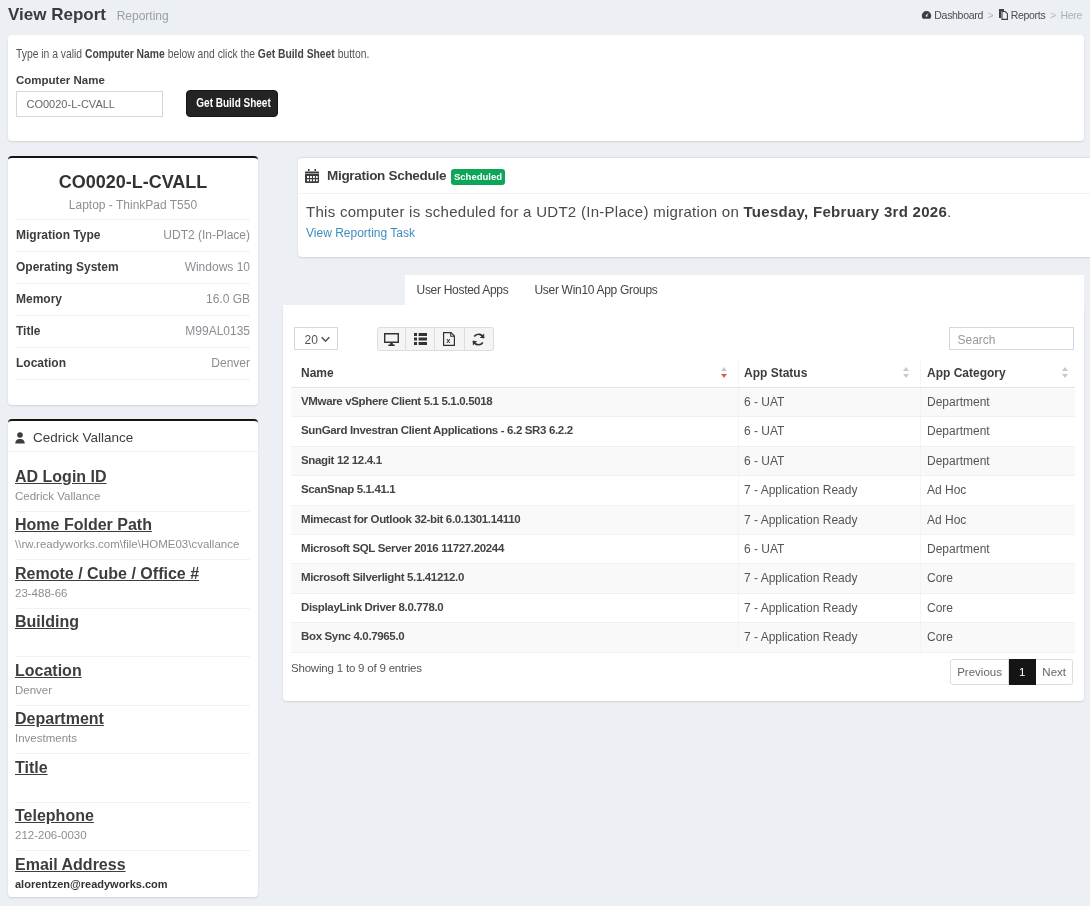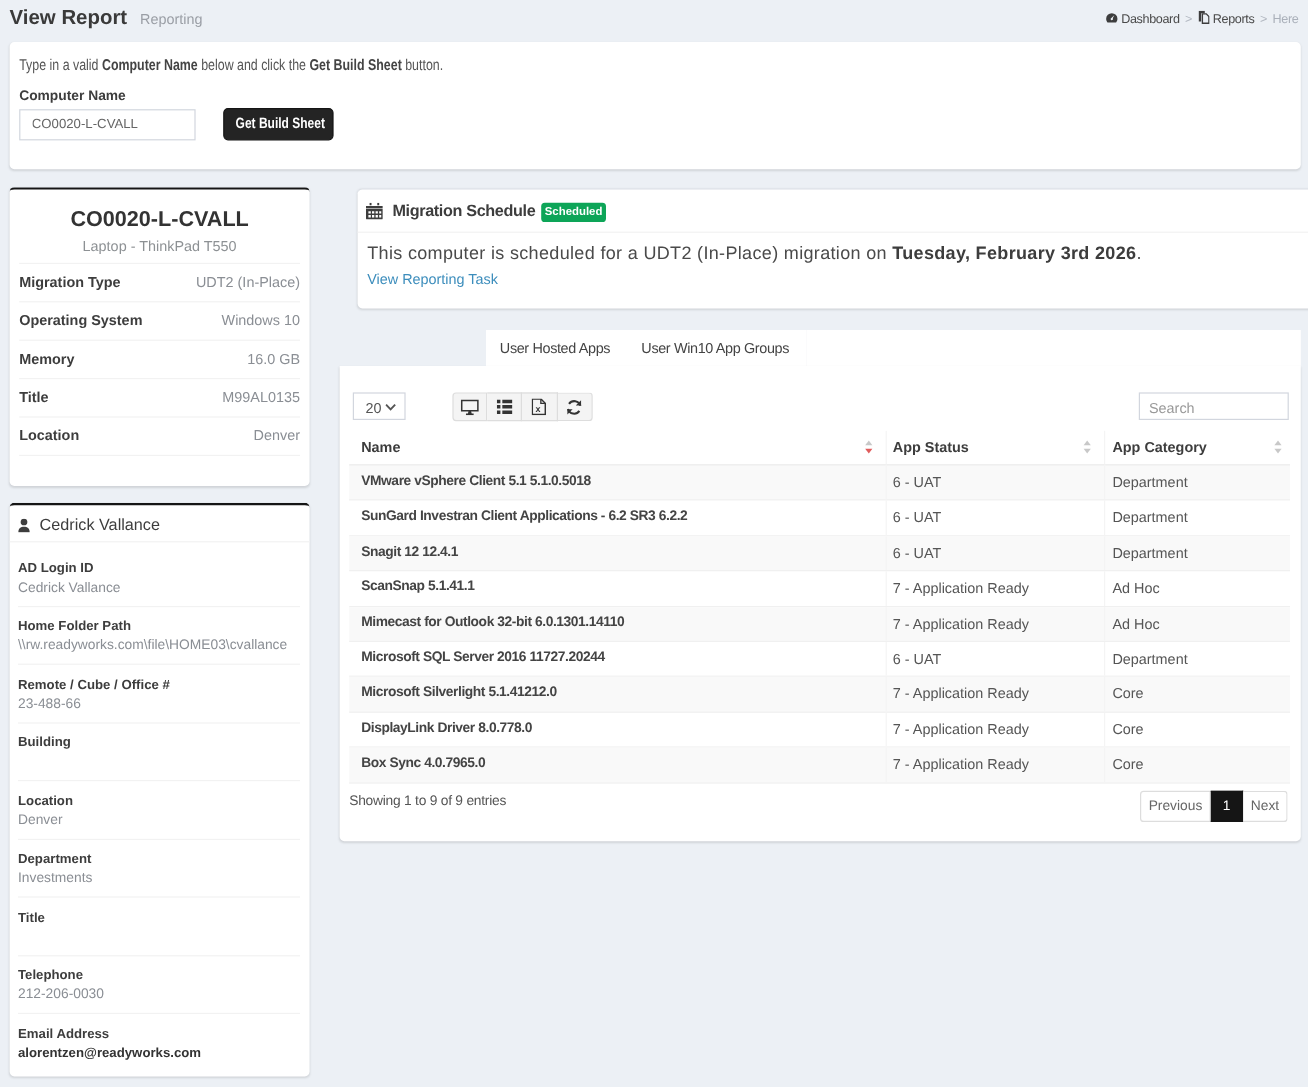--- a/index.html
+++ b/index.html
@@ -32,21 +32,21 @@
 #cardA .sub { text-align:center; font-size:12px; color:#8d9194; margin-top:5px; }
 .inforow { position:absolute; left:8px; right:8px; height:32px; border-top:1px solid #f2f2f2; font-size:12px; line-height:31px; }
 .inforow b { float:left; color:#3d3d3d; }
 .inforow span { float:right; color:#8a8e94; }
 
 
 #cardB { left:8px; top:419px; width:250px; height:478px; }
 #cardB .hd { padding:9px 8px 6px 7px; font-size:13.5px; color:#3d3d3d; border-bottom:1px solid #f2f2f2; }
 #cardB .hd svg { vertical-align:-2px; margin-right:8px; }
 .sect { position:absolute; left:7px; right:8px; }
-.sect .l { font-size:11px; font-weight:bold; color:#3d3d3d; }
+.sect .l { font-size:16px; font-weight:bold; color:#3d3d3d;text-decoration:underline; }
 .sect .v { font-size:11.5px; color:#8a8e94; margin-top:4px; min-height:14px; }
 .sect .bb { position:absolute; left:0; right:0; bottom:-8px; border-top:1px solid #f2f2f2; }
 
 
 #cardM { left:283px; top:157px; width:801px; height:100px;margin-left:15px; }
 #cardM .hd { position:relative; height:36px; border-bottom:1px solid #f2f2f2; }
 #cardM .hd .t { position:absolute; left:29px; top:10px; font-size:13.5px; font-weight:bold; color:#3d3d3d; letter-spacing:-0.3px; }
 #cardM .hd svg { position:absolute; left:7px; top:11px; }
 .badge { position:absolute; left:153px; top:11px; width:54px; height:16px; line-height:16px; text-align:center; background:#0da558; color:#fff; font-size:9.5px; font-weight:bold; border-radius:3px; }
 #cardM p { position:absolute; left:8px; top:45px; font-size:15px; color:#4a4a4a; letter-spacing:0.28px; }

